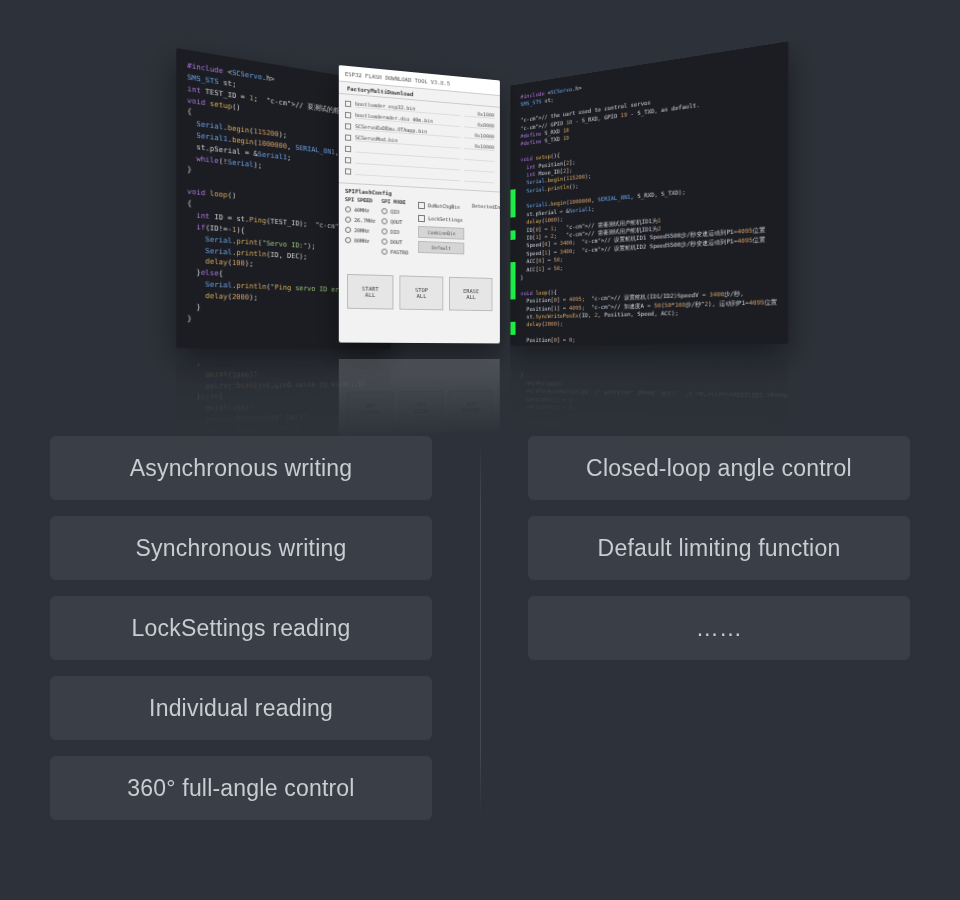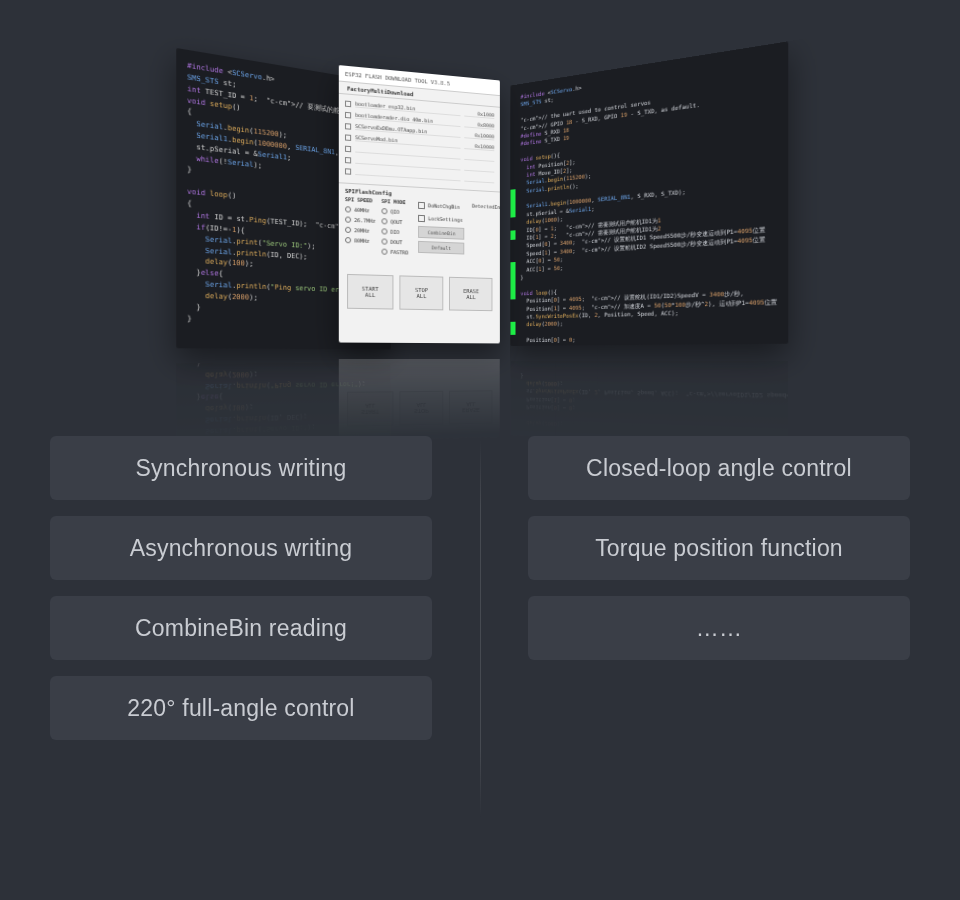--- a/index.html
+++ b/index.html
@@ -358,25 +358,26 @@
           </div>
         </div>
       <div class="fade"></div>
     </div>
   </div>
 
   <div class="divider"></div>
 
   <div class="features">
     <div class="col" id="fcol-left">
+        <div class="pill">Asynchronous writing</div>
         <div class="pill">Synchronous writing</div>
-        <div class="pill">Asynchronous writing</div>
-        <div class="pill">CombineBin reading</div>
-        <div class="pill">220° full-angle control</div>
+        <div class="pill">LockSettings reading</div>
+        <div class="pill">Individual reading</div>
+        <div class="pill">360° full-angle control</div>
       </div>
     <div class="col" id="fcol-right">
         <div class="pill">Closed-loop angle control</div>
-        <div class="pill">Torque position function</div>
+        <div class="pill">Default limiting function</div>
         <div class="pill">……</div>
       </div>
   </div>
 
 </div>
 
 </body></html>

